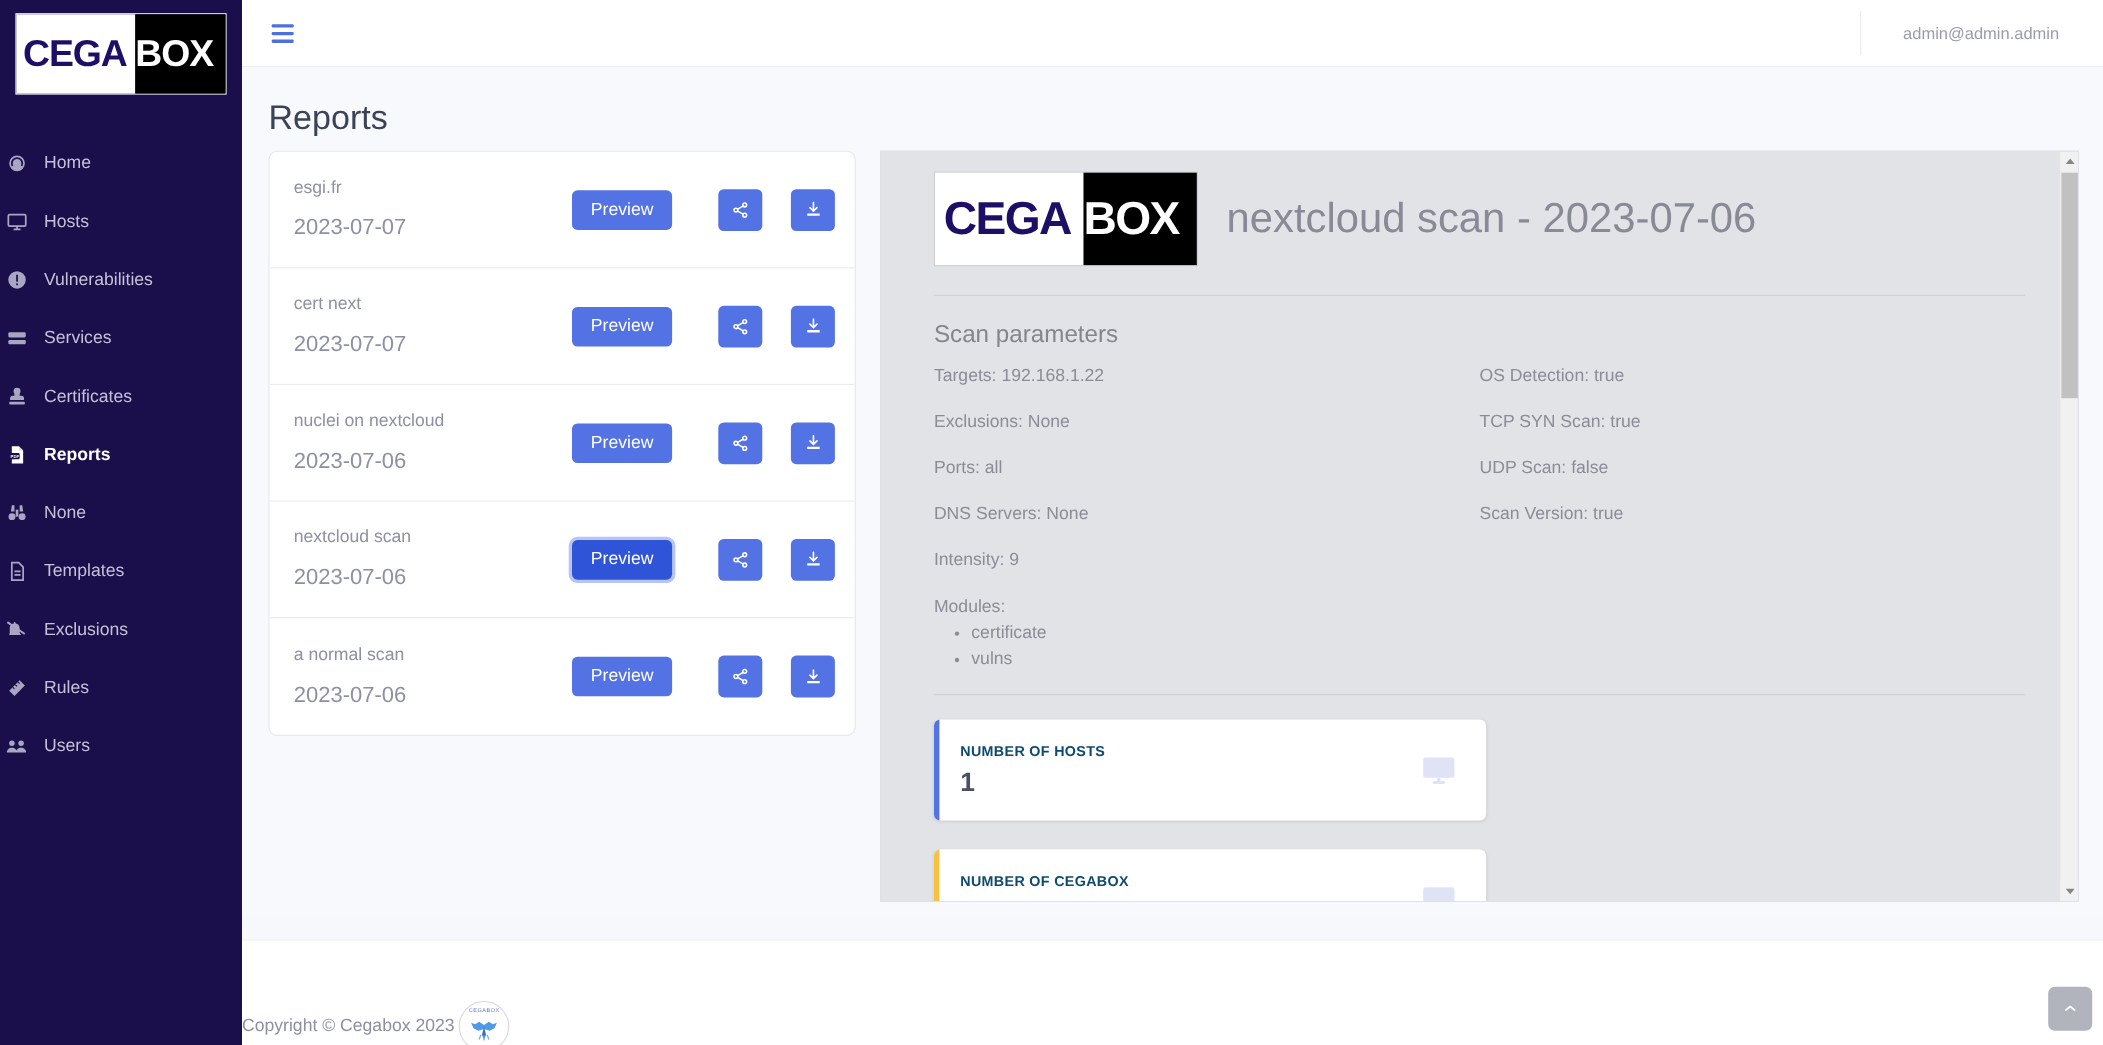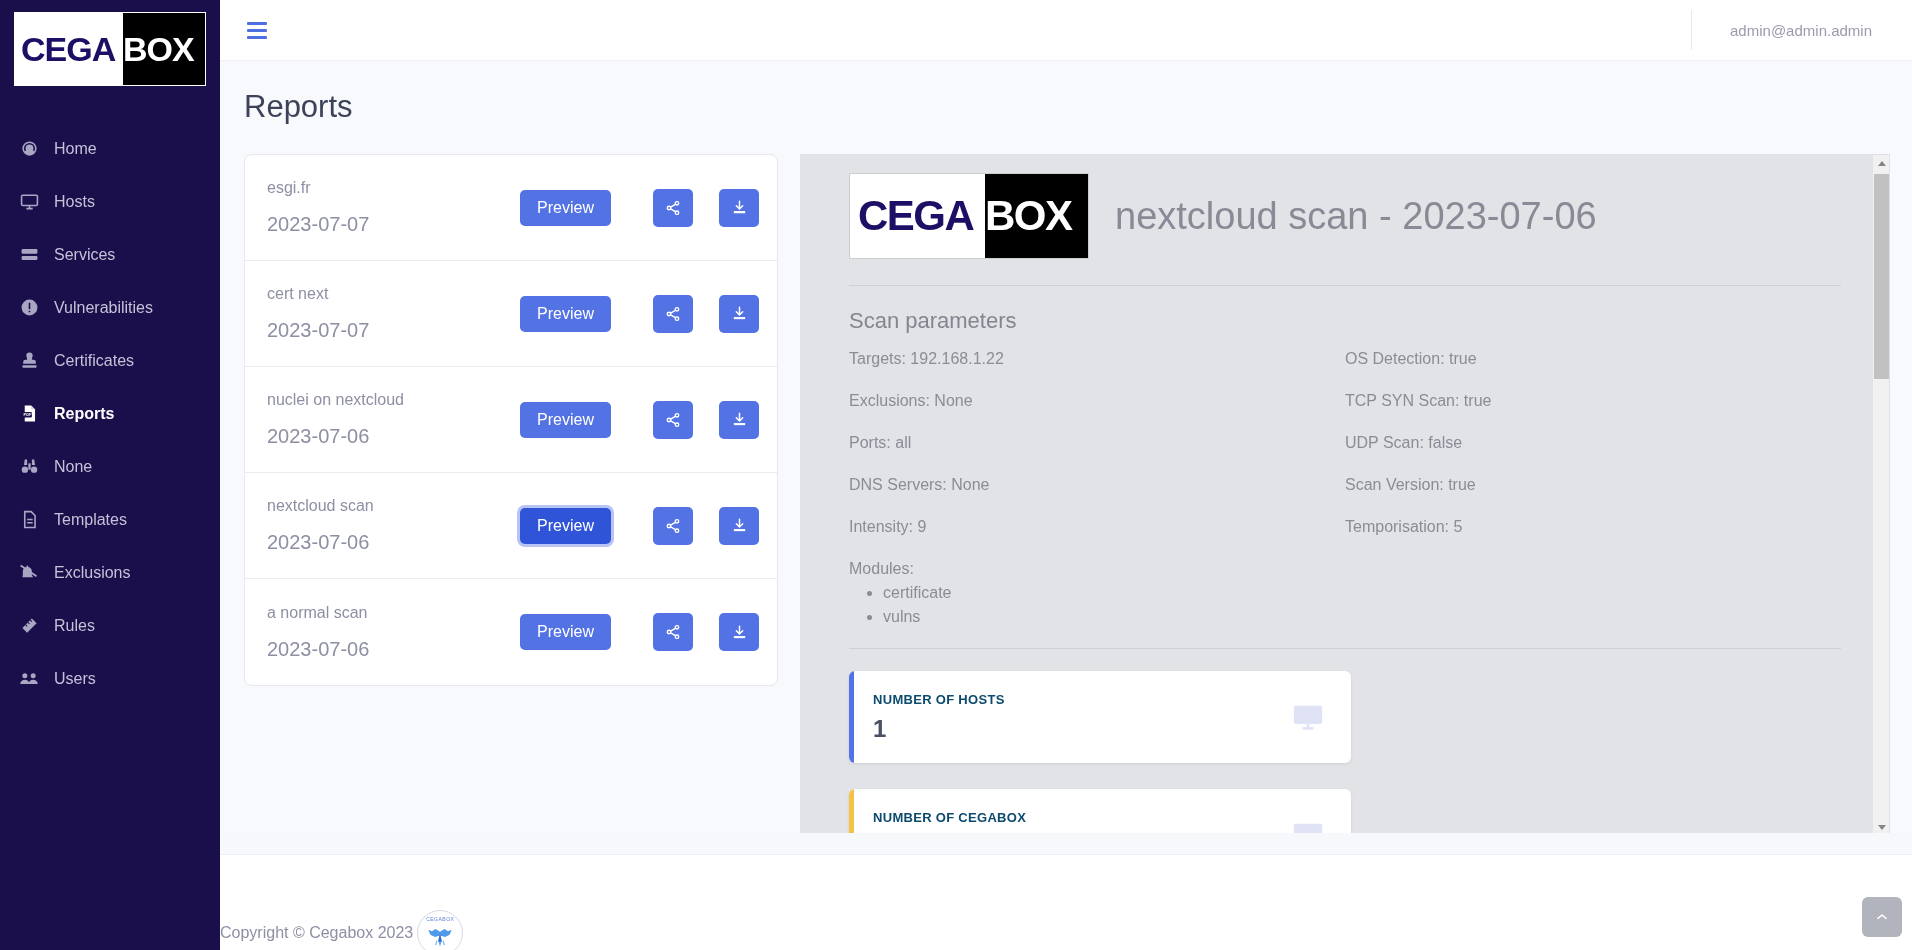--- a/index.html
+++ b/index.html
@@ -34,21 +34,21 @@
   .logo-right {
     background: #000000; color: #ffffff;
     flex: 1 1 auto; height: 100%;
     display: flex; align-items: center; justify-content: flex-start;
     font-weight: 700; font-size: 34px; letter-spacing: -1px;
     font-family: "Liberation Sans", sans-serif;
   }
   #nav { margin-top: 36px; }
   .nav-item {
     display: flex; align-items: center;
-    height: 53px; padding-left: 14px;
+    height: 53px; padding-left: 0;
     color: #c5c2d8; font-size: 16px;
     cursor: pointer; text-decoration: none;
   }
   .nav-item .nav-ico {
     width: 30px; height: 22px; margin-right: 10px;
     display: flex; align-items: center; justify-content: center;
     flex: 0 0 30px;
   }
   .nav-item .nav-ico svg { display: block; }
   .nav-item.active { color: #ffffff; font-weight: 700; }
@@ -79,21 +79,21 @@
   #page {
     position: absolute; left: 220px; top: 61px;
     width: 1692px; height: 772px;
     background: #f8f9fd;
     overflow: hidden;
   }
   #page-title {
     margin: 28px 0 0 24px;
     font-size: 31px; color: #3c4257; font-weight: 400;
   }
-  #content { display: flex; margin-top: 29px; border-radius: 19px; }
+  #content { display: flex; margin-top: 12px; border-radius: 19px; }
 
   
   #report-list {
     margin-left: 24px;
     width: 534px;
     background: #ffffff;
     border: 1px solid #e6e8ee;
     border-radius: 8px;
     flex: 0 0 534px;
     align-self: flex-start;
@@ -264,36 +264,36 @@
             <rect x="2" y="4" width="20" height="13" rx="1.5"></rect>
             <path d="M8 21h8M12 17v4"></path>
           </svg>
       </span>
       <span class="nav-label">Hosts</span>
     </a>
 
     <a class="nav-item">
       <span class="nav-ico">
         <svg width="19" height="19" viewBox="0 0 24 24" fill="#a9a6c4">
-            <rect x="2" y="5" width="20" height="6" rx="1.5"></rect>
-            <rect x="2" y="14" width="20" height="5" rx="1.5"></rect>
-          </svg>
-      </span>
-      <span class="nav-label">Services</span>
-    </a>
-
-    <a class="nav-item">
-      <span class="nav-ico">
-        <svg width="19" height="19" viewBox="0 0 24 24" fill="#a9a6c4">
             <circle cx="12" cy="12" r="10"></circle>
             <rect x="11" y="6" width="2" height="8" fill="#1b0f4b"></rect>
             <rect x="11" y="16" width="2" height="2" fill="#1b0f4b"></rect>
           </svg>
       </span>
       <span class="nav-label">Vulnerabilities</span>
+    </a>
+
+    <a class="nav-item">
+      <span class="nav-ico">
+        <svg width="19" height="19" viewBox="0 0 24 24" fill="#a9a6c4">
+            <rect x="2" y="5" width="20" height="6" rx="1.5"></rect>
+            <rect x="2" y="14" width="20" height="5" rx="1.5"></rect>
+          </svg>
+      </span>
+      <span class="nav-label">Services</span>
     </a>
 
     <a class="nav-item">
       <span class="nav-ico">
         <svg width="19" height="19" viewBox="0 0 24 24" fill="#a9a6c4">
             <path d="M12 2a4 4 0 0 0-4 4c0 1.5 1 2.6 1 4v1H7a3 3 0 0 0-3 3v2h16v-2a3 3 0 0 0-3-3h-2v-1c0-1.4 1-2.5 1-4a4 4 0 0 0-4-4z"></path>
             <rect x="3" y="18" width="18" height="3" rx="1"></rect>
           </svg>
       </span>
       <span class="nav-label">Certificates</span>
@@ -538,21 +538,20 @@
             <div class="param-line">Exclusions: None</div>
             <div class="param-line">Ports: all</div>
             <div class="param-line">DNS Servers: None</div>
             <div class="param-line">Intensity: 9</div>
           </div>
           <div class="params-col">
             <div class="param-line">OS Detection: true</div>
             <div class="param-line">TCP SYN Scan: true</div>
             <div class="param-line">UDP Scan: false</div>
             <div class="param-line">Scan Version: true</div>
-            <div class="param-line">Temporisation: 5</div>
           </div>
         </div>
 
         <div class="modules-label">Modules:</div>
         <ul class="modules-list">
           <li>certificate</li>
           <li>vulns</li>
         </ul>
 
         <div class="doc-rule" style="margin-top:22px"></div>

